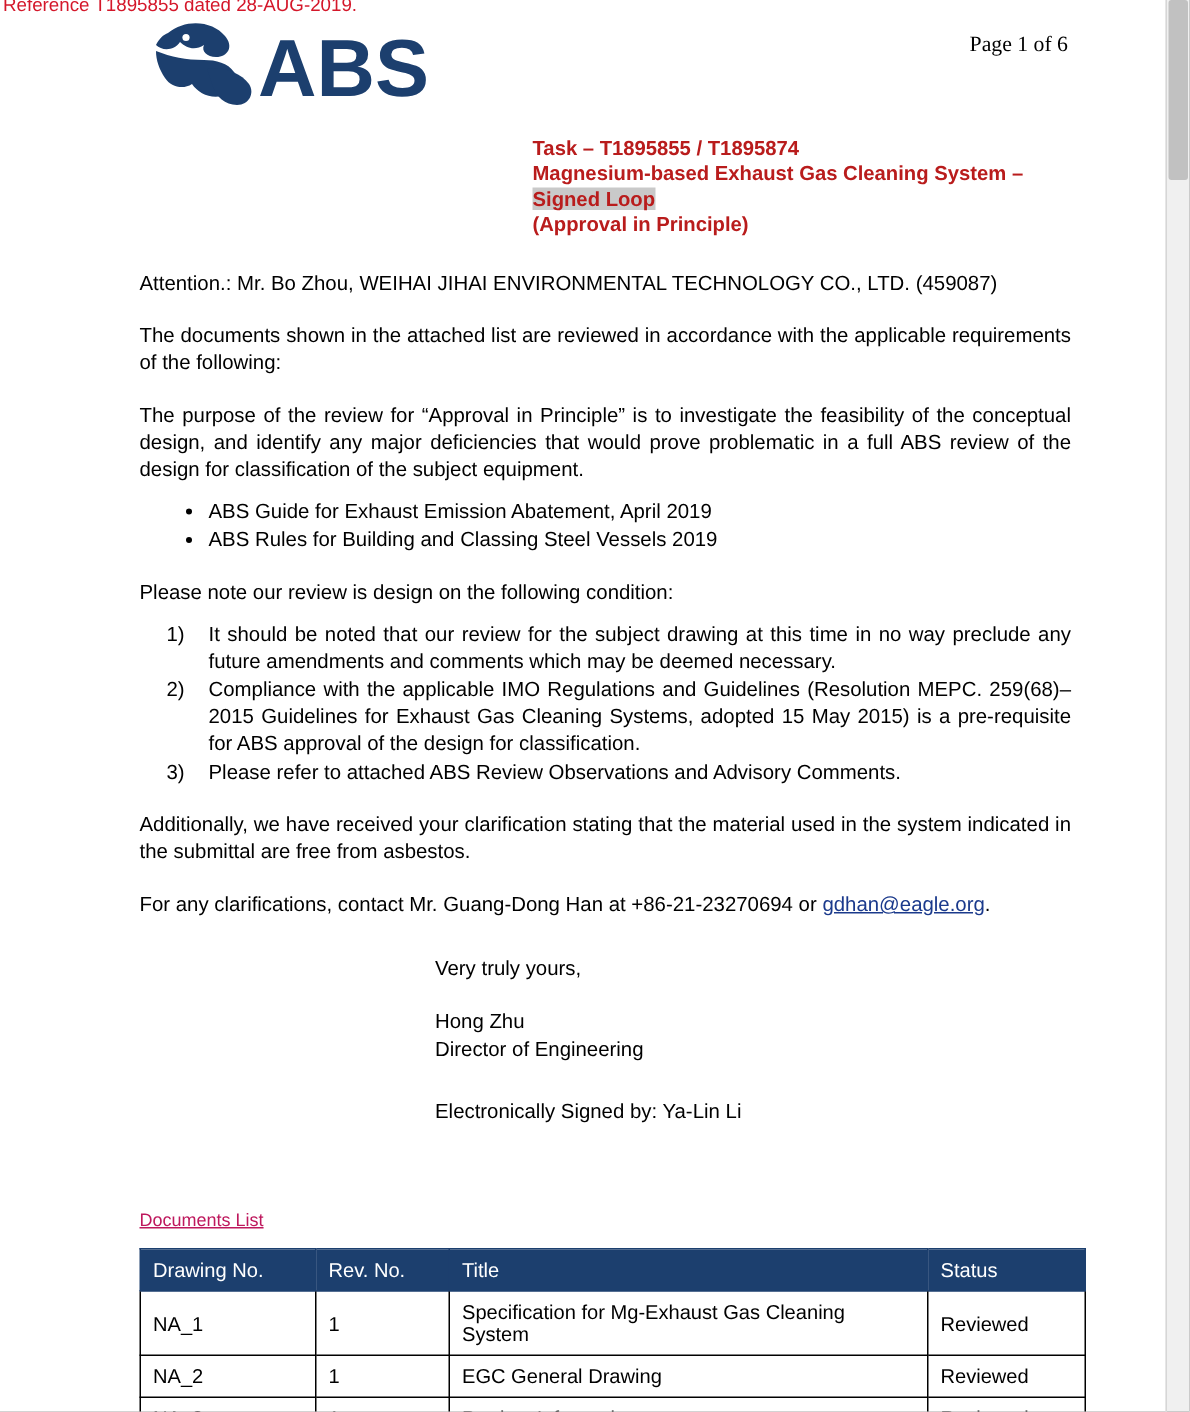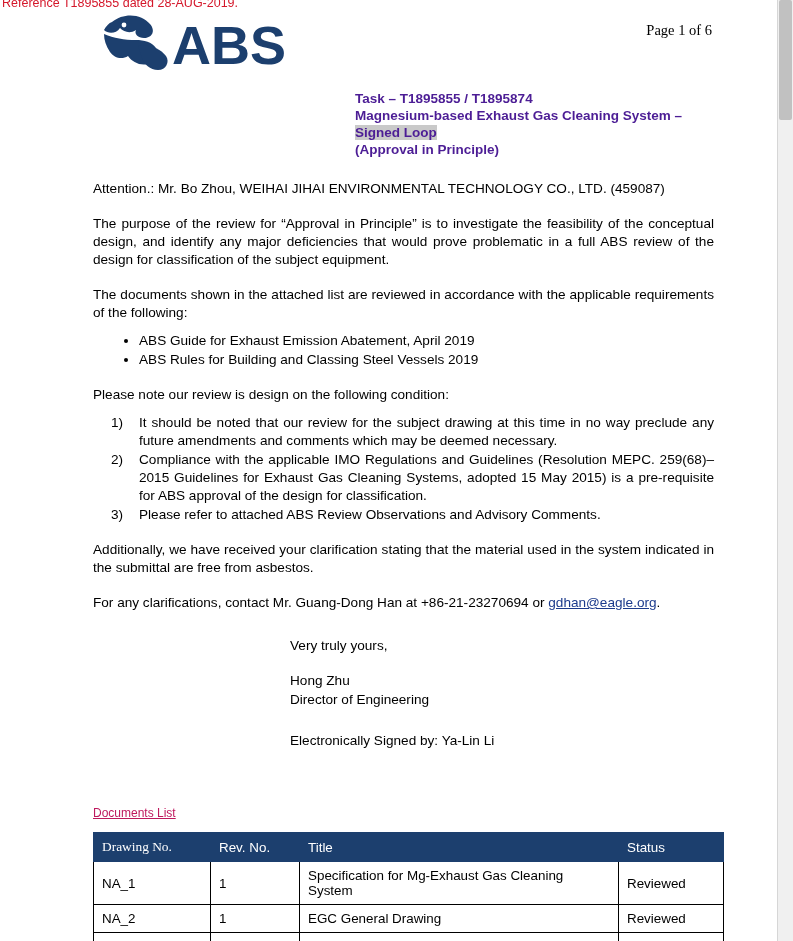--- a/index.html
+++ b/index.html
@@ -47,21 +47,21 @@
     font-size: 14.5px;
     color: #000;
     font-family: "Liberation Serif", serif;
   }
   .task-block {
     margin-left: 355px;
     margin-top: 10px;
     font-size: 13.5px;
     font-weight: bold;
     line-height: 17px;
-    color: #4c1d95;
+    color: #b91c1c;
   }
   .hl {
     background: #c9c9c9;
   }
   .content {
     margin: 0 64px 0 93px;
     font-size: 13.6px;
     line-height: 18px;
     color: #000;
   }
@@ -129,21 +129,21 @@
     text-align: left;
     font-weight: normal;
     padding: 6px 8px;
     border: 1px solid #1c3f6e;
   }
   table.docs td {
     padding: 6px 8px;
     border: 1px solid #000000;
     color: #000;
   }
-  .col-drawing { width: 100px; font-family: Liberation Serif, serif; }
+  .col-drawing { width: 100px; }
   .col-rev { width: 72px; }
   .col-status { width: 88px; }
   .scrollbar {
     position: absolute;
     right: 0;
     top: 0;
     width: 15px;
     height: 941px;
     background: #f0f0f0;
     border-left: 1px solid #d6d6d6;
@@ -184,23 +184,23 @@
     <div>Task – T1895855 / T1895874</div>
     <div>Magnesium-based Exhaust Gas Cleaning System –</div>
     <div><span class="hl">Signed Loop</span></div>
     <div>(Approval in Principle)</div>
   </div>
 
   <div class="content">
 
     <div class="attn">Attention.: Mr. Bo Zhou, WEIHAI JIHAI ENVIRONMENTAL TECHNOLOGY CO., LTD. (459087)</div>
 
+    <div class="para">The documents shown in the attached list are reviewed in accordance with the applicable requirements of the following:</div>
+
     <div class="para">The purpose of the review for “Approval in Principle” is to investigate the feasibility of the conceptual design, and identify any major deficiencies that would prove problematic in a full ABS review of the design for classification of the subject equipment.</div>
-
-    <div class="para">The documents shown in the attached list are reviewed in accordance with the applicable requirements of the following:</div>
 
     <ul class="bullets">
       <li>ABS Guide for Exhaust Emission Abatement, April 2019</li>
       <li>ABS Rules for Building and Classing Steel Vessels 2019</li>
     </ul>
 
     <div class="para">Please note our review is design on the following condition:</div>
 
     <ol class="conds">
       <li>It should be noted that our review for the subject drawing at this time in no way preclude any future amendments and comments which may be deemed necessary.</li>

